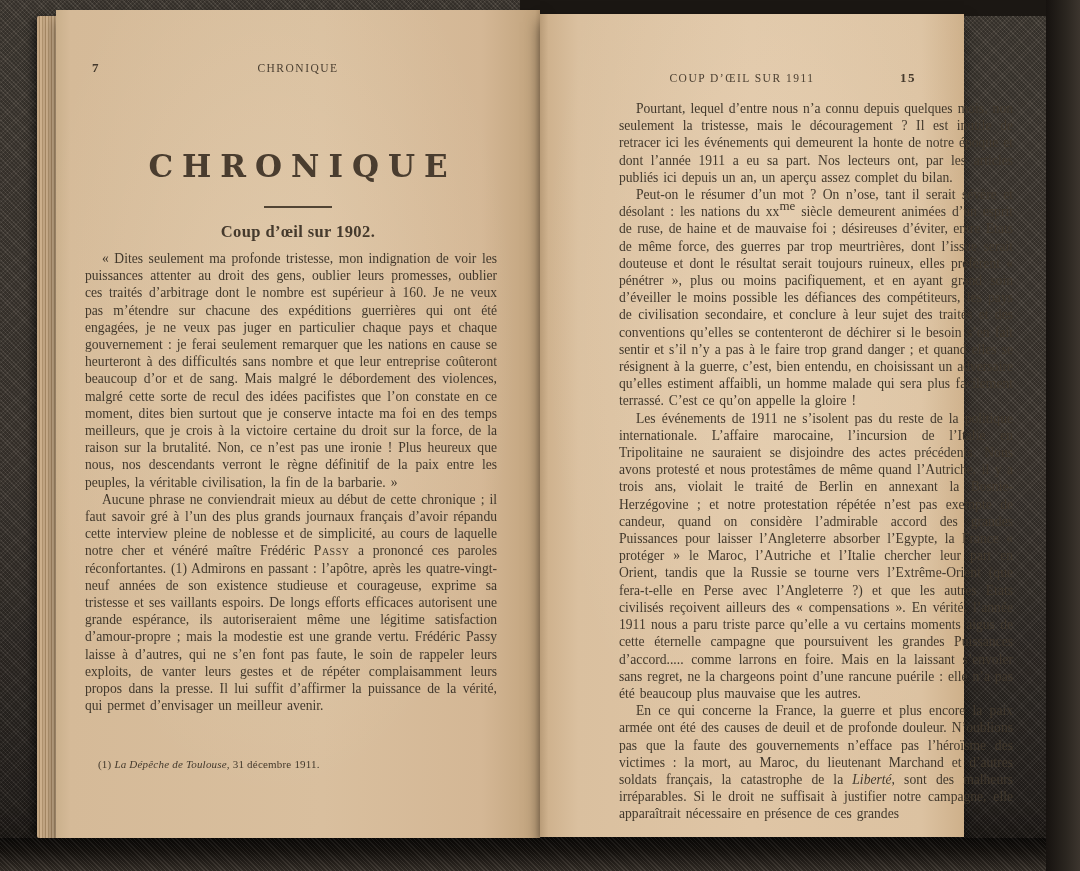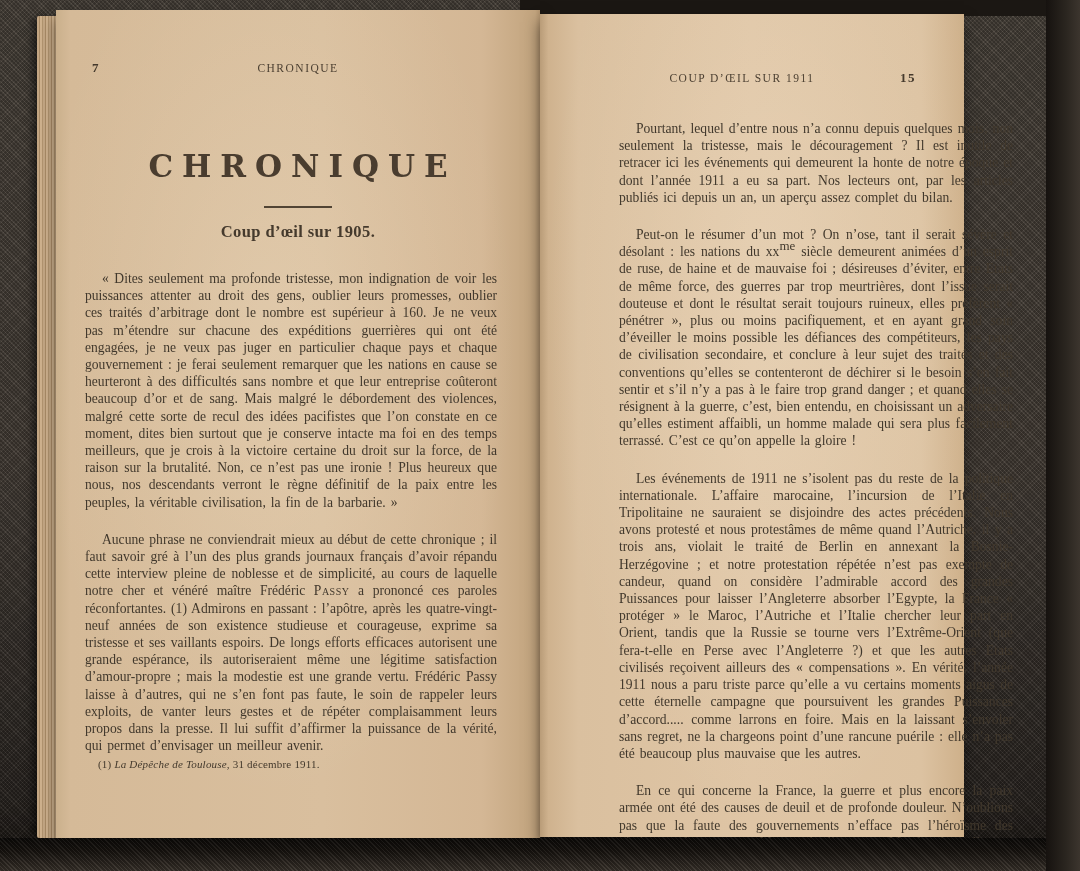--- a/index.html
+++ b/index.html
@@ -93,21 +93,21 @@
   
   .body-text {
     position: absolute;
     text-align: justify;
     font-size: 13.6px; line-height: 17.2px;
     color: #41382c;
     word-spacing: 1.5px;
   }
   .page-left .body-text { left: 29px; top: 240px; width: 412px; }
   .page-right .body-text { left: 79px; top: 86px; width: 394px; }
-  .body-text p { text-indent: 17px; margin-top: 20px; }
+  .body-text p { text-indent: 17px; }
   .sc { font-variant: small-caps; letter-spacing: .5px; }
   .it { font-style: italic; }
   sup { font-size: 13px; vertical-align: super; line-height: 0; }
 
   
   .footnote {
     position: absolute; left: 42px; top: 748px; width: 400px;
     font-size: 11px; color: #43392c; letter-spacing: .2px;
   }
 </style>
@@ -124,21 +124,21 @@
     <div class="runhead">
       <span class="folio folio-left">7</span>
       <span class="runtitle">CHRONIQUE</span>
     </div>
 
     <div class="chapter-head">
       <div class="chapter-title">CHRONIQUE</div>
       <hr class="title-rule">
     </div>
 
-    <div class="section-subtitle">Coup d’œil sur 1905.</div>
+    <div class="section-subtitle">Coup d’œil sur 1902.</div>
 
     <div class="body-text">
       <p>« Dites seulement ma profonde tristesse, mon indignation de voir les puissances attenter au droit des gens, oublier leurs promesses, oublier ces traités d’arbitrage dont le nombre est supérieur à 160. Je ne veux pas m’étendre sur chacune des expéditions guerrières qui ont été engagées, je ne veux pas juger en particulier chaque pays et chaque gouvernement : je ferai seulement remarquer que les nations en cause se heurteront à des difficultés sans nombre et que leur entreprise coûteront beaucoup d’or et de sang. Mais malgré le débordement des violences, malgré cette sorte de recul des idées pacifistes que l’on constate en ce moment, dites bien surtout que je conserve intacte ma foi en des temps meilleurs, que je crois à la victoire certaine du droit sur la force, de la raison sur la brutalité. Non, ce n’est pas une ironie ! Plus heureux que nous, nos descendants verront le règne définitif de la paix entre les peuples, la véritable civilisation, la fin de la barbarie. »</p>
       <p><span>Aucune phrase ne conviendrait mieux au début de cette chronique ; il faut savoir gré à l’un des plus grands journaux français d’avoir répandu cette interview pleine de noblesse et de simplicité, au cours de laquelle notre cher et vénéré maître Frédéric </span><span class="sc">Passy</span><span> a prononcé ces paroles réconfortantes. (1) Admirons en passant : l’apôtre, après les quatre-vingt-neuf années de son existence studieuse et courageuse, exprime sa tristesse et ses vaillants espoirs. De longs efforts efficaces autorisent une grande espérance, ils autoriseraient même une légitime satisfaction d’amour-propre ; mais la modestie est une grande vertu. Frédéric Passy laisse à d’autres, qui ne s’en font pas faute, le soin de rappeler leurs exploits, de vanter leurs gestes et de répéter complaisamment leurs propos dans la presse. Il lui suffit d’affirmer la puissance de la vérité, qui permet d’envisager un meilleur avenir.</span></p>
     </div>
 
     <div class="footnote"><span>(1) </span><span class="it">La Dépêche de Toulouse</span><span>, 31 décembre 1911.</span></div>
   </div>
 
   <div class="page page-right">

